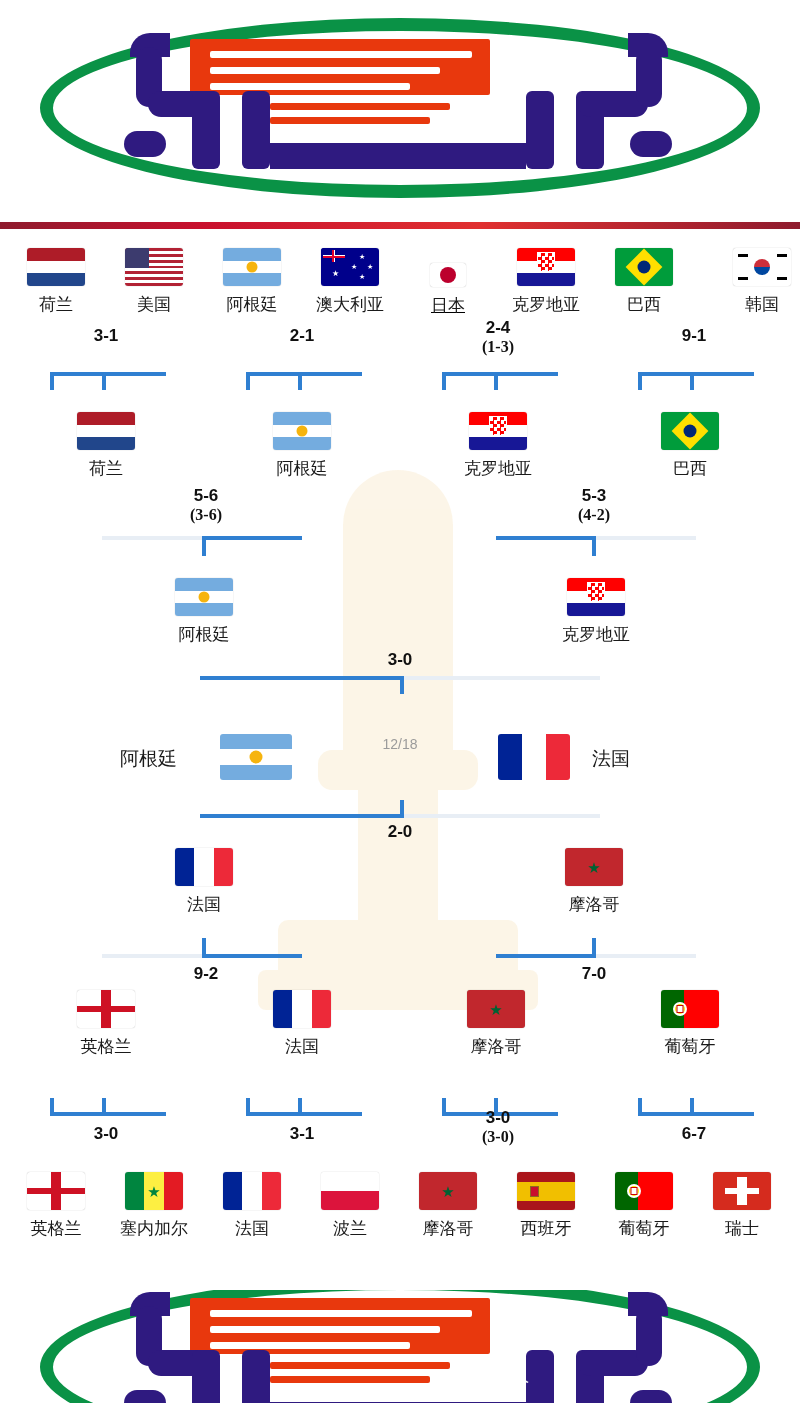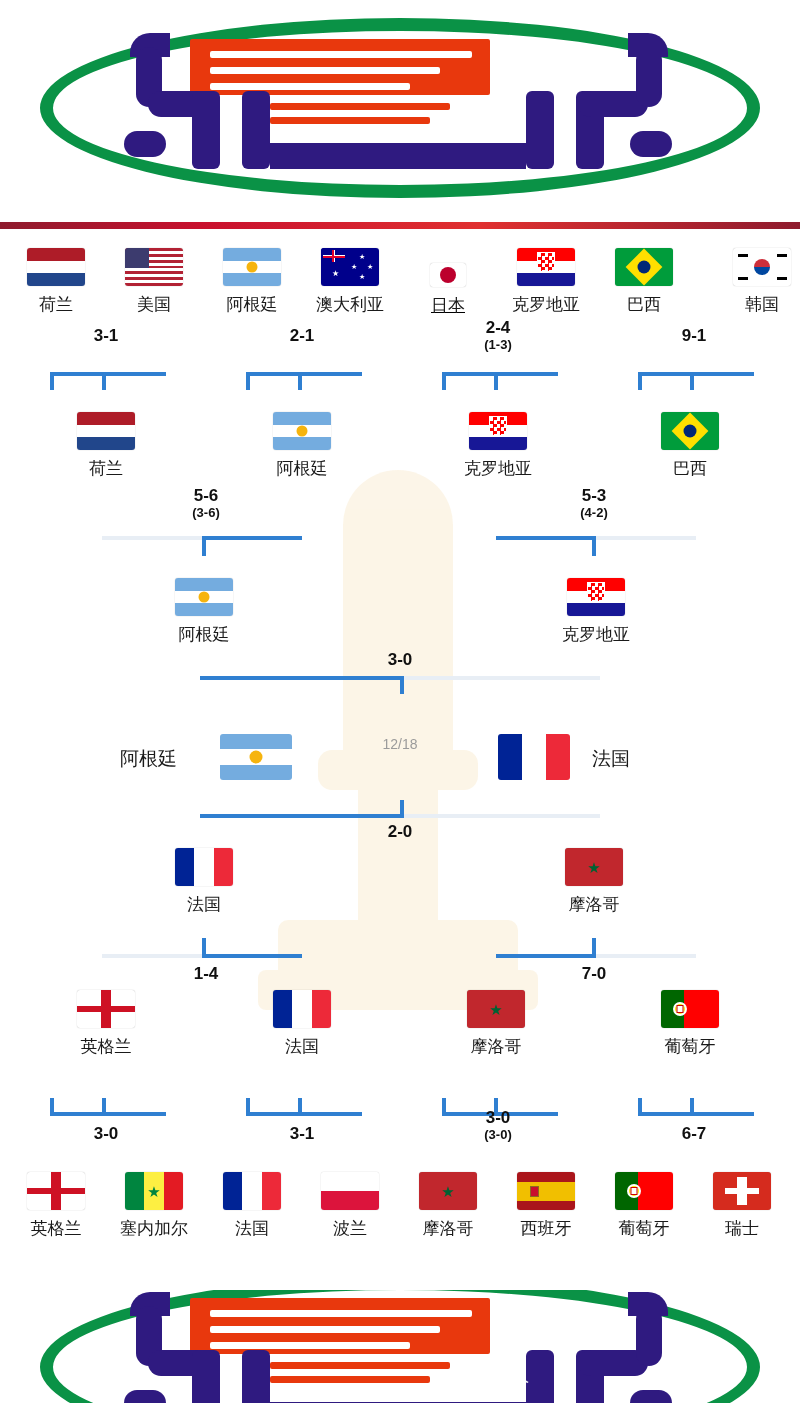--- a/index.html
+++ b/index.html
@@ -49,21 +49,21 @@
     border-radius:3px;overflow:hidden;position:relative;
     box-shadow:0 0 1px rgba(0,0,0,.35);
   }
   .team-name{
     font-size:17px;color:#1a1a1a;margin-top:7px;white-space:nowrap;font-weight:500;
   }
   .score{
     position:absolute;text-align:center;font-weight:bold;font-size:17px;color:#111;
     white-space:nowrap;line-height:1.15;
   }
-  .score .pen{display:block;font-size:13px;}
+  .score .pen{display:block;font-size:16px;font-family:Liberation Serif, serif;}
   .bracket{position:absolute;}
   .bracket .h{position:absolute;height:4px;background:#2f7fd1;}
   .bracket .v{position:absolute;width:4px;background:#2f7fd1;}
   .bracket .hl{position:absolute;height:4px;background:#e8eef5;}
   .final-label{
     position:absolute;left:0;width:800px;text-align:center;
   }
   .final-title{font-size:24px;color:#333;font-weight:bold;letter-spacing:2px;}
   .final-date{font-size:14px;color:#9b9b9b;margin-top:4px;}
   .final-team{
@@ -363,21 +363,21 @@
   <div class="hl" style="left:0;top:16px;width:100px;"></div>
   <div class="h" style="left:100px;top:16px;width:100px;"></div>
   <div class="v" style="left:100px;top:0;height:20px;"></div>
 </div>
 <div class="bracket" style="left:496px;top:938px;width:200px;height:20px;">
   <div class="h" style="left:0;top:16px;width:100px;"></div>
   <div class="hl" style="left:100px;top:16px;width:100px;"></div>
   <div class="v" style="left:96px;top:0;height:20px;"></div>
 </div>
 <div class="score" style="left:158px;top:964px;width:96px;">
-  <span>1-4</span>
+  <span>9-2</span>
 </div>
 <div class="score" style="left:546px;top:964px;width:96px;">
   <span>7-0</span>
 </div>
 
 <div class="node" style="left:68px;top:990px;width:76px;">
   <div class="flag" style="background:#fff;">
     <div style="position:absolute;left:0;top:42%;width:100%;height:16%;background:#ce1124;"></div>
     <div style="position:absolute;left:42%;top:0;width:16%;height:100%;background:#ce1124;"></div>
   </div>

